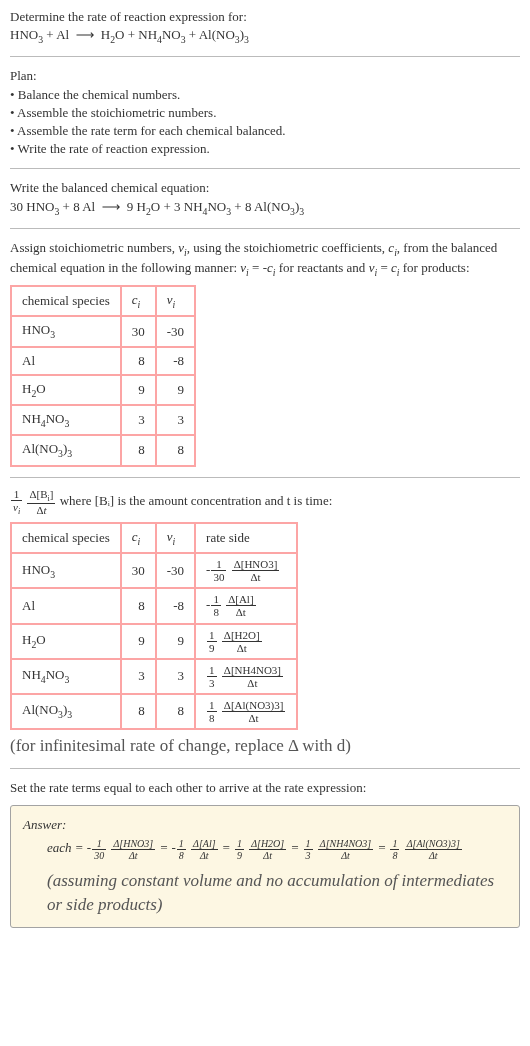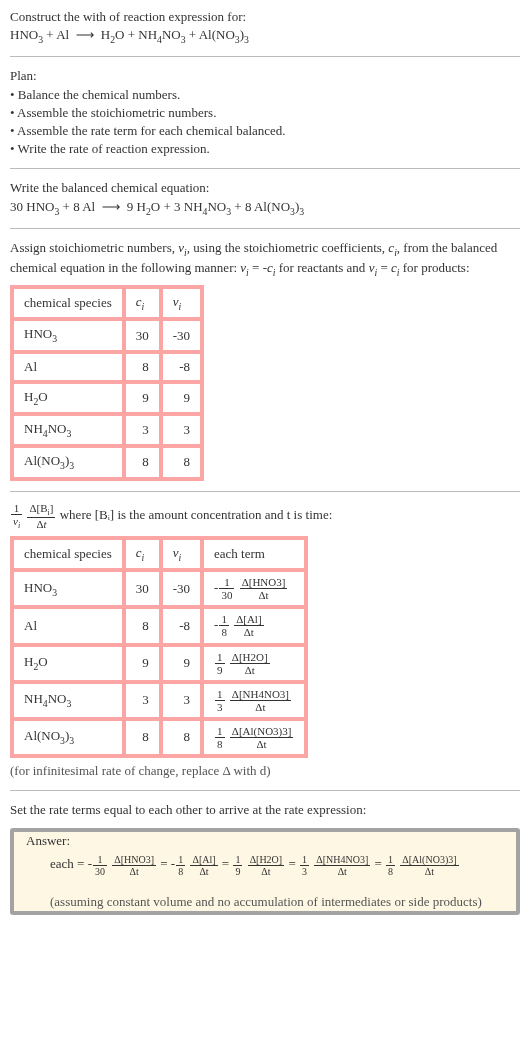--- a/index.html
+++ b/index.html
@@ -18,21 +18,21 @@
     border-top: 1px solid #bbb;
     margin: 10px 0;
   }
   .sub { vertical-align: sub; font-size: 0.75em; }
   table.data {
     border-collapse: collapse;
     margin-top: 6px;
     font-size: 13px;
   }
   table.data th, table.data td {
-    border: 4px solid #fca5a5;
+    border: 2px solid #fca5a5;
     padding: 4px 10px;
     text-align: left;
   }
   table.data th {
     font-weight: normal;
     background: #fff;
   }
   table.data td.num { text-align: right; }
   .frac {
     display: inline-block;
@@ -45,41 +45,42 @@
   .frac .num {
     display: block;
     border-bottom: 1px solid #333;
     padding: 0 2px;
   }
   .frac .den {
     display: block;
     padding: 0 2px;
   }
   .answer-box {
-    border: 4px solid #a3a3a3;
+    border: 1px solid #a3a3a3;
     background: #fdf7e3;
     border-radius: 3px;
-    padding: 0 12px;
+    padding: 10px 12px;
     margin-top: 8px;
+    font-style: italic;
   }
   .answer-box .ans-head {
     margin-bottom: 4px;
   }
   .small-note {
-    font-size: 13px;
+    font-size: 17px;
     color: #555;
   }
   .indent { margin-left: 24px; }
   .rate-line .frac { font-size: 10px; }
   .species { white-space: nowrap; }
 </style>
 </head>
 <body>
 
-<div>Construct the with of reaction expression for:</div>
+<div>Determine the rate of reaction expression for:</div>
 <div>
   <span class="species">HNO<span class="sub">3</span></span> + Al &nbsp;⟶&nbsp; H<span class="sub">2</span>O + NH<span class="sub">4</span>NO<span class="sub">3</span> + Al(NO<span class="sub">3</span>)<span class="sub">3</span>
 </div>
 
 <hr class="sep">
 
 <div>Plan:</div>
 <div>• Balance the chemical numbers.</div>
 <div>• Assemble the stoichiometric numbers.</div>
 <div>• Assemble the rate term for each chemical balanced.</div>
@@ -140,21 +141,21 @@
   <span class="frac"><span class="num">Δ[B<span class="sub">i</span>]</span><span class="den">Δ<i>t</i></span></span>
   <span> where [Bᵢ] is the amount concentration and t is time:</span>
 </div>
 
 <table class="data">
   <tbody>
       <tr>
     <th>chemical species</th>
     <th><i>c<span class="sub">i</span></i></th>
     <th><i>ν<span class="sub">i</span></i></th>
-    <th>each term</th>
+    <th>rate side</th>
   </tr>
   <tr>
     <td>HNO<span class="sub">3</span></td>
     <td class="num">30</td>
     <td class="num">-30</td>
     <td><span>-</span><span class="frac"><span class="num">1</span><span class="den">30</span></span> <span class="frac"><span class="num">Δ[HNO3]</span><span class="den">Δt</span></span></td>
   </tr>
   <tr>
     <td>Al</td>
     <td class="num">8</td>
@@ -191,14 +192,14 @@
 <div class="answer-box">
   <div class="ans-head">Answer:</div>
   <div class="indent rate-line">
     <span>each = </span>
     <span>-</span><span class="frac"><span class="num">1</span><span class="den">30</span></span> <span class="frac"><span class="num">Δ[HNO3]</span><span class="den">Δt</span></span>
     = <span>-</span><span class="frac"><span class="num">1</span><span class="den">8</span></span> <span class="frac"><span class="num">Δ[Al]</span><span class="den">Δt</span></span>
     = <span></span><span class="frac"><span class="num">1</span><span class="den">9</span></span> <span class="frac"><span class="num">Δ[H2O]</span><span class="den">Δt</span></span>
     = <span></span><span class="frac"><span class="num">1</span><span class="den">3</span></span> <span class="frac"><span class="num">Δ[NH4NO3]</span><span class="den">Δt</span></span>
     = <span></span><span class="frac"><span class="num">1</span><span class="den">8</span></span> <span class="frac"><span class="num">Δ[Al(NO3)3]</span><span class="den">Δt</span></span>
   </div>
-  <div class="indent small-note" style="margin-top:16px;">(assuming constant volume and no accumulation of intermediates or side products)</div>
+  <div class="indent small-note" style="margin-top:8px;">(assuming constant volume and no accumulation of intermediates or side products)</div>
 </div>
 
 </body></html>

